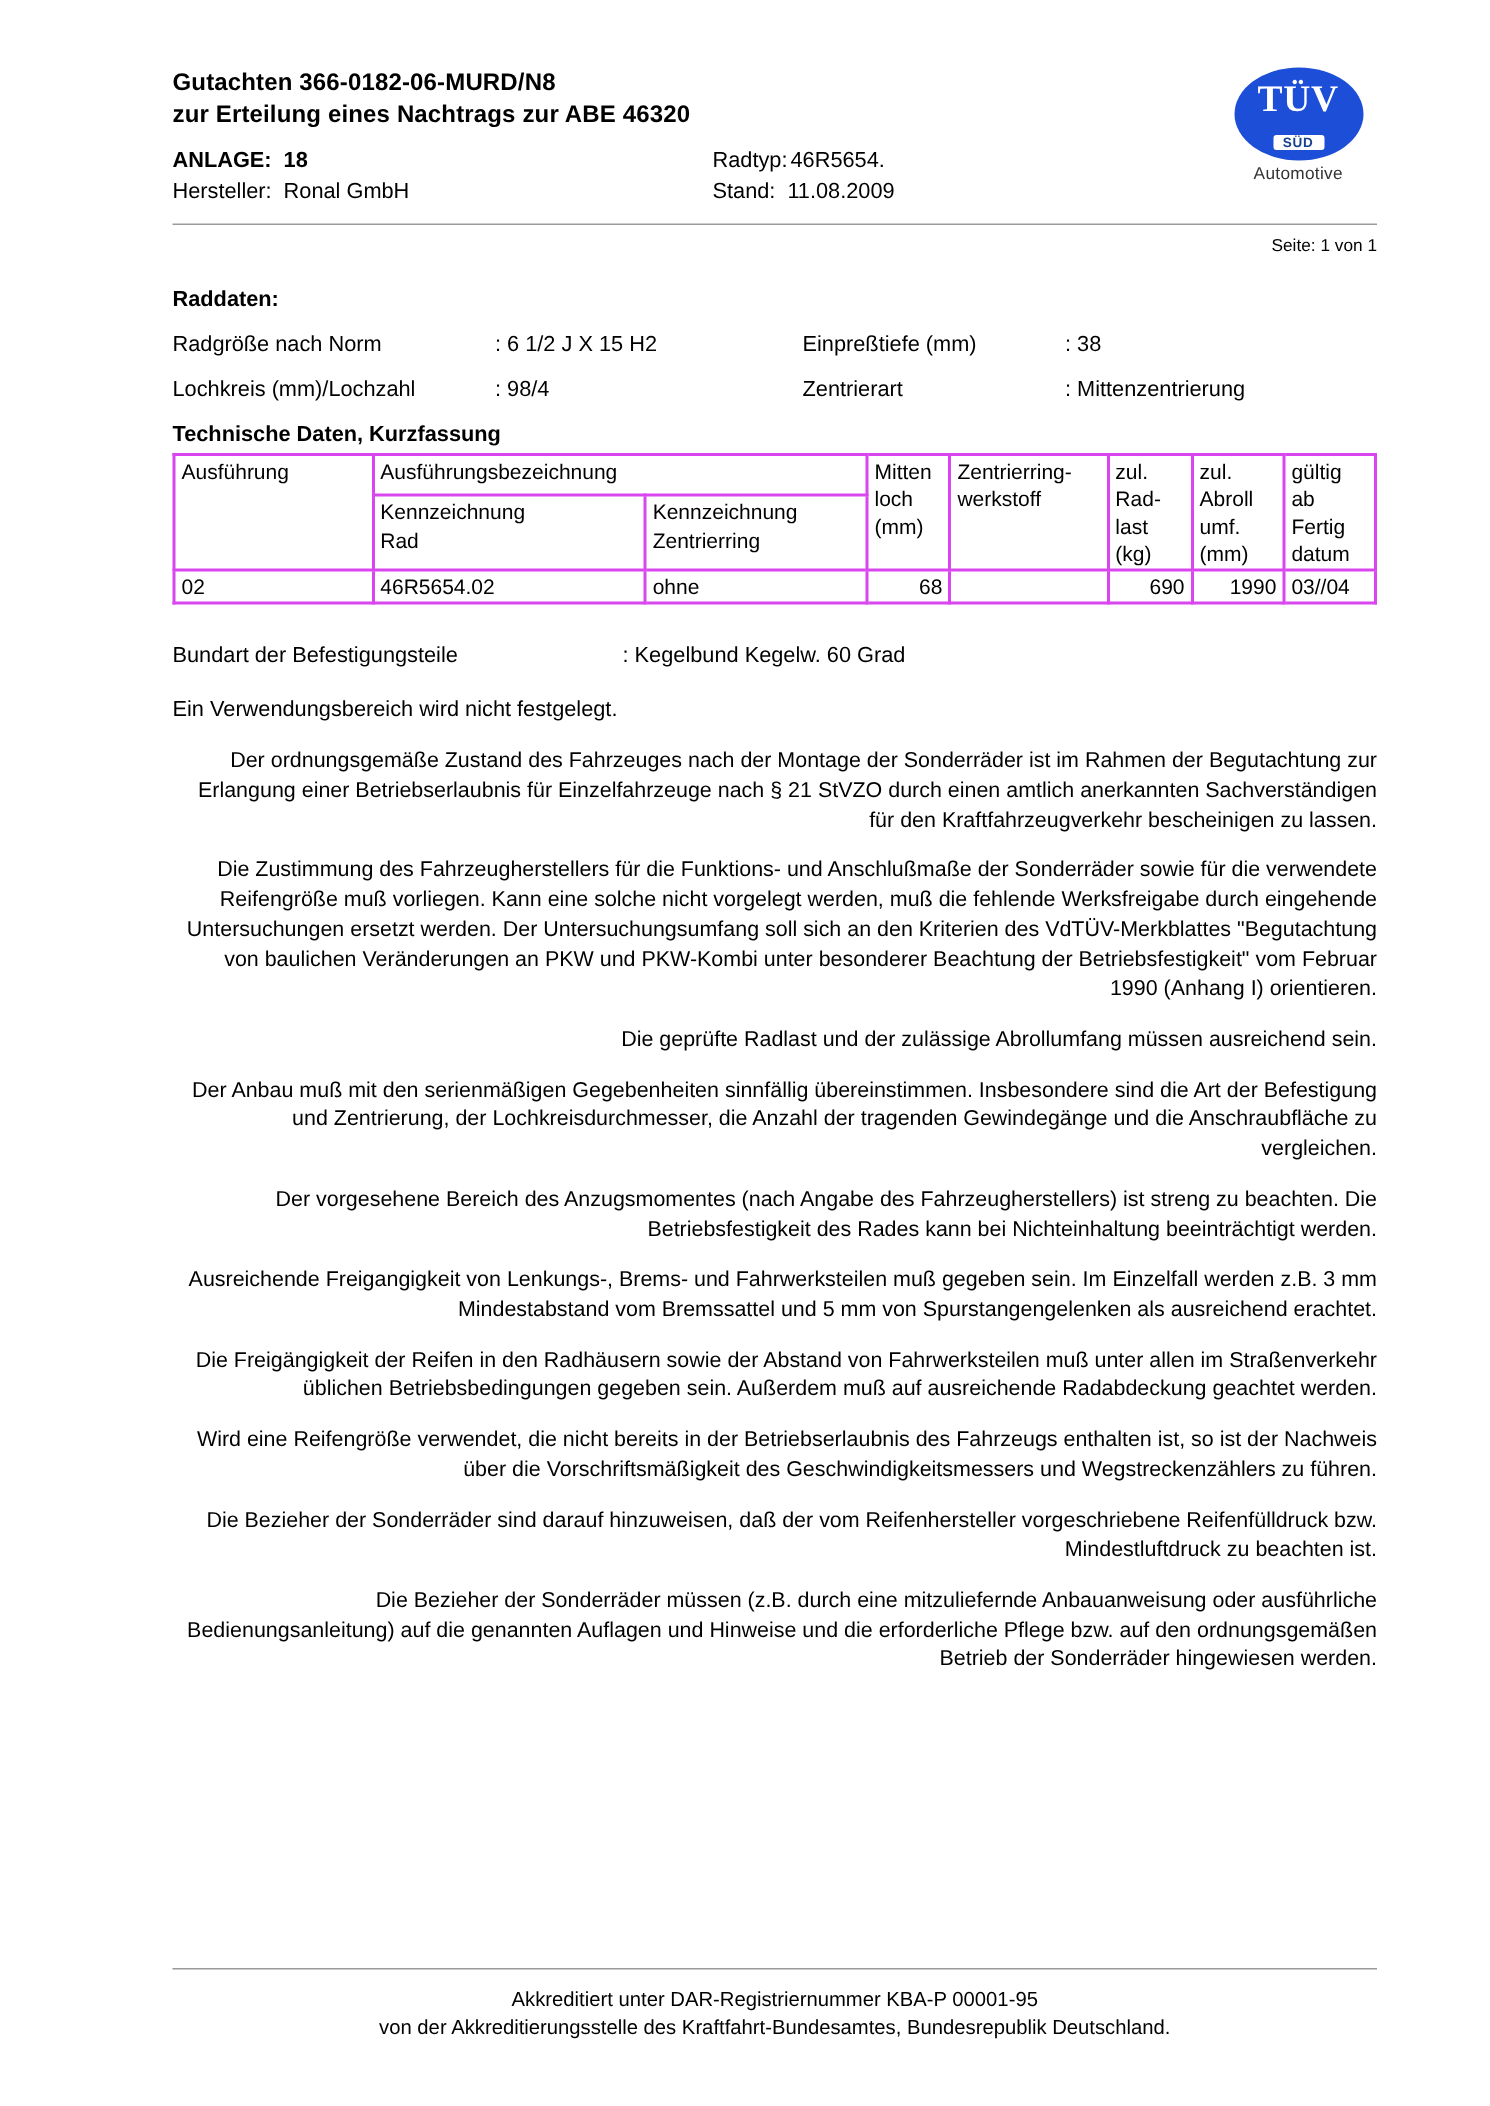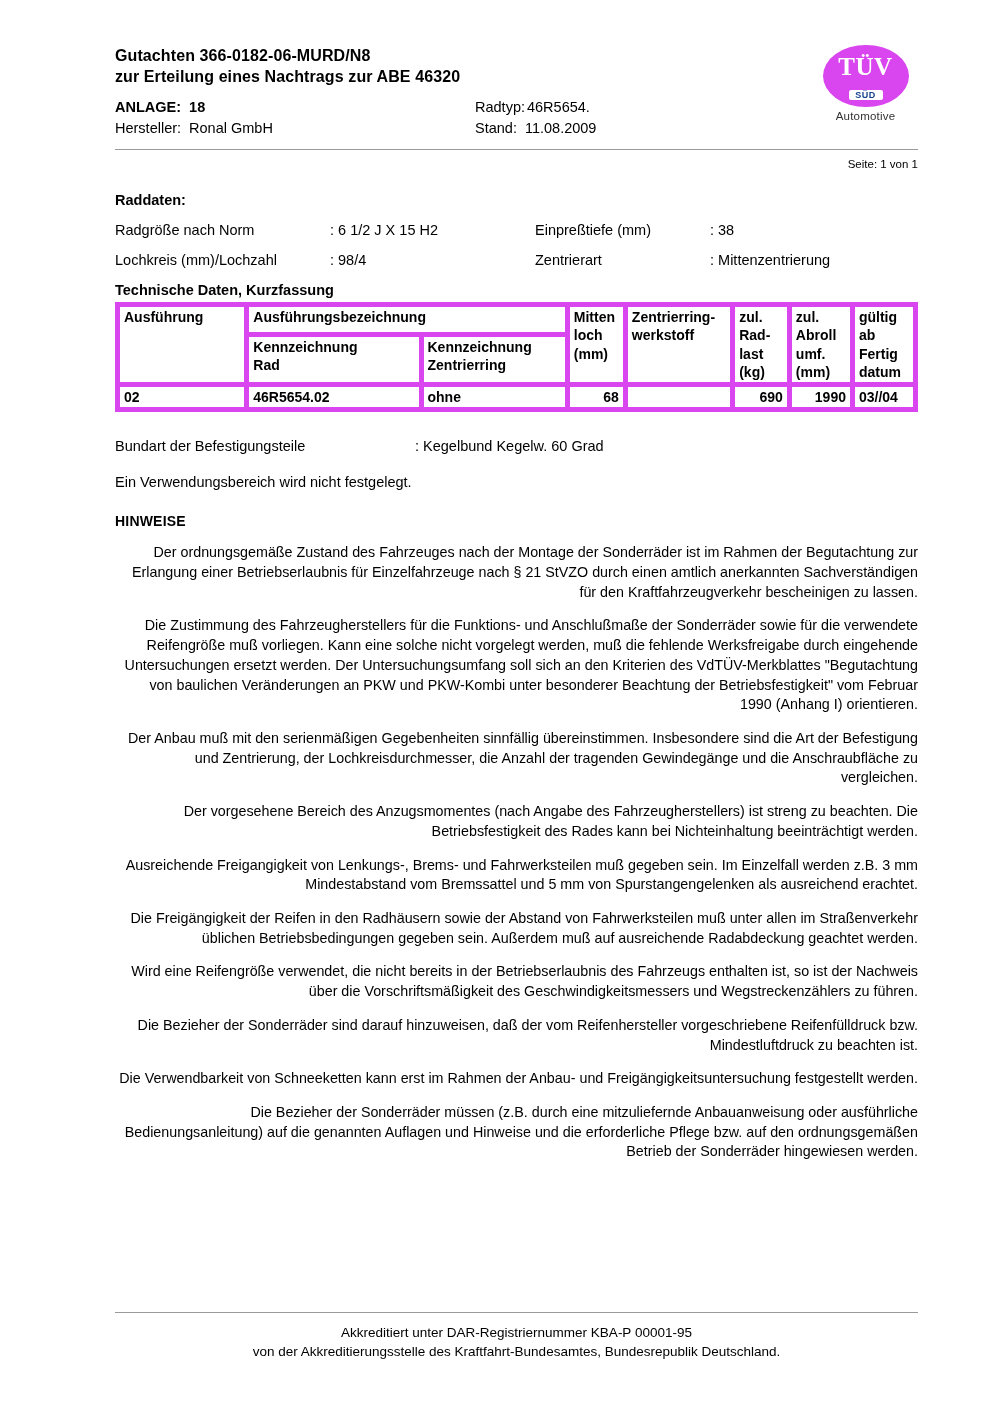--- a/index.html
+++ b/index.html
@@ -67,21 +67,21 @@
     right: 0;
     top: 0;
     width: 105px;
     text-align: center;
   }
   .logo-oval {
     width: 86px;
     height: 62px;
     margin: 0 auto;
     border-radius: 50%;
-    background: #d946ef;
+    background: #1d4ed8;
     color: #ffffff;
     position: relative;
     overflow: hidden;
     text-decoration: underline;
   }
   .logo-oval .tuv {
     position: absolute;
     left: 0;
     right: 0;
     top: 8px;
@@ -145,24 +145,24 @@
     margin-top: 6px;
     margin-bottom: 4px;
   }
   
   table.tech {
     border-collapse: collapse;
     width: 100%;
     font-size: 14px;
   }
   table.tech td, table.tech th {
-    border: 5px solid #d946ef;
+    border: 2px solid #d946ef;
     padding: 1px 4px;
     vertical-align: top;
-    font-weight: bold;
+    font-weight: normal;
     text-align: left;
     line-height: 1.3;
   }
   .c-ausf { width: 135px; }
   .c-kz { width: 190px; }
   .c-kzr { width: 148px; }
   .c-ml { width: 47px; }
   .c-zw { width: 100px; }
   .c-rl { width: 50px; }
   .c-au { width: 55px; }
@@ -316,31 +316,30 @@
   </tbody>
     </table>
 
   <div class="bundart">
     <div class="k">Bundart der Befestigungsteile</div>
     <div class="v">: Kegelbund Kegelw. 60 Grad</div>
   </div>
 
   <div class="plain">Ein Verwendungsbereich wird nicht festgelegt.</div>
 
-  <div class="hinweise">HINWEISE</div>
 
   <p class="note">Der ordnungsgemäße Zustand des Fahrzeuges nach der Montage der Sonderräder ist im Rahmen der Begutachtung zur Erlangung einer Betriebserlaubnis für Einzelfahrzeuge nach § 21 StVZO durch einen amtlich anerkannten Sachverständigen für den Kraftfahrzeugverkehr bescheinigen zu lassen.</p>
   <p class="note">Die Zustimmung des Fahrzeugherstellers für die Funktions- und Anschlußmaße der Sonderräder sowie für die verwendete Reifengröße muß vorliegen. Kann eine solche nicht vorgelegt werden, muß die fehlende Werksfreigabe durch eingehende Untersuchungen ersetzt werden. Der Untersuchungsumfang soll sich an den Kriterien des VdTÜV-Merkblattes "Begutachtung von baulichen Veränderungen an PKW und PKW-Kombi unter besonderer Beachtung der Betriebsfestigkeit" vom Februar 1990 (Anhang I) orientieren.</p>
+  <p class="note">Die geprüfte Radlast und der zulässige Abrollumfang müssen ausreichend sein.</p>
   <p class="note">Der Anbau muß mit den serienmäßigen Gegebenheiten sinnfällig übereinstimmen. Insbesondere sind die Art der Befestigung und Zentrierung, der Lochkreisdurchmesser, die Anzahl der tragenden Gewindegänge und die Anschraubfläche zu vergleichen.</p>
   <p class="note">Der vorgesehene Bereich des Anzugsmomentes (nach Angabe des Fahrzeugherstellers) ist streng zu beachten. Die Betriebsfestigkeit des Rades kann bei Nichteinhaltung beeinträchtigt werden.</p>
   <p class="note">Ausreichende Freigangigkeit von Lenkungs-, Brems- und Fahrwerksteilen muß gegeben sein. Im Einzelfall werden z.B. 3 mm Mindestabstand vom Bremssattel und 5 mm von Spurstangengelenken als ausreichend erachtet.</p>
   <p class="note">Die Freigängigkeit der Reifen in den Radhäusern sowie der Abstand von Fahrwerksteilen muß unter allen im Straßenverkehr üblichen Betriebsbedingungen gegeben sein. Außerdem muß auf ausreichende Radabdeckung geachtet werden.</p>
   <p class="note">Wird eine Reifengröße verwendet, die nicht bereits in der Betriebserlaubnis des Fahrzeugs enthalten ist, so ist der Nachweis über die Vorschriftsmäßigkeit des Geschwindigkeitsmessers und Wegstreckenzählers zu führen.</p>
   <p class="note">Die Bezieher der Sonderräder sind darauf hinzuweisen, daß der vom Reifenhersteller vorgeschriebene Reifenfülldruck bzw. Mindestluftdruck zu beachten ist.</p>
-  <p class="note">Die Verwendbarkeit von Schneeketten kann erst im Rahmen der Anbau- und Freigängigkeitsuntersuchung festgestellt werden.</p>
   <p class="note">Die Bezieher der Sonderräder müssen (z.B. durch eine mitzuliefernde Anbauanweisung oder ausführliche Bedienungsanleitung) auf die genannten Auflagen und Hinweise und die erforderliche Pflege bzw. auf den ordnungsgemäßen Betrieb der Sonderräder hingewiesen werden.</p>
 
   <div class="footer">
     <div class="footer-rule"></div>
     <div class="footer-line">Akkreditiert unter DAR-Registriernummer KBA-P 00001-95</div>
     <div class="footer-line">von der Akkreditierungsstelle des Kraftfahrt-Bundesamtes, Bundesrepublik Deutschland.</div>
   </div>
 
 </div>
 

